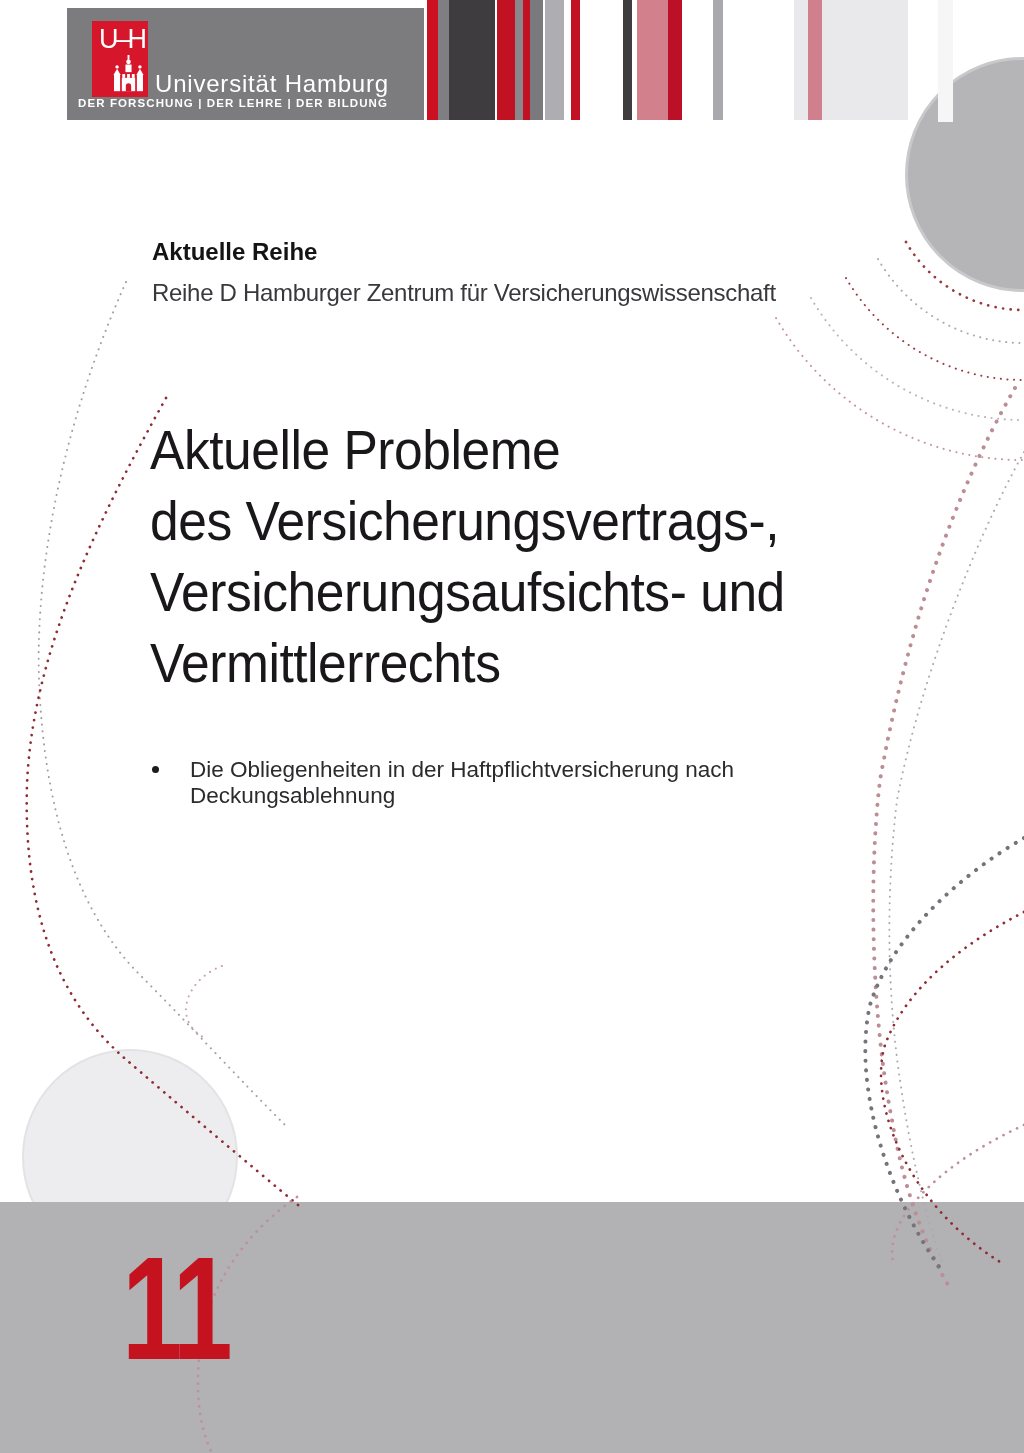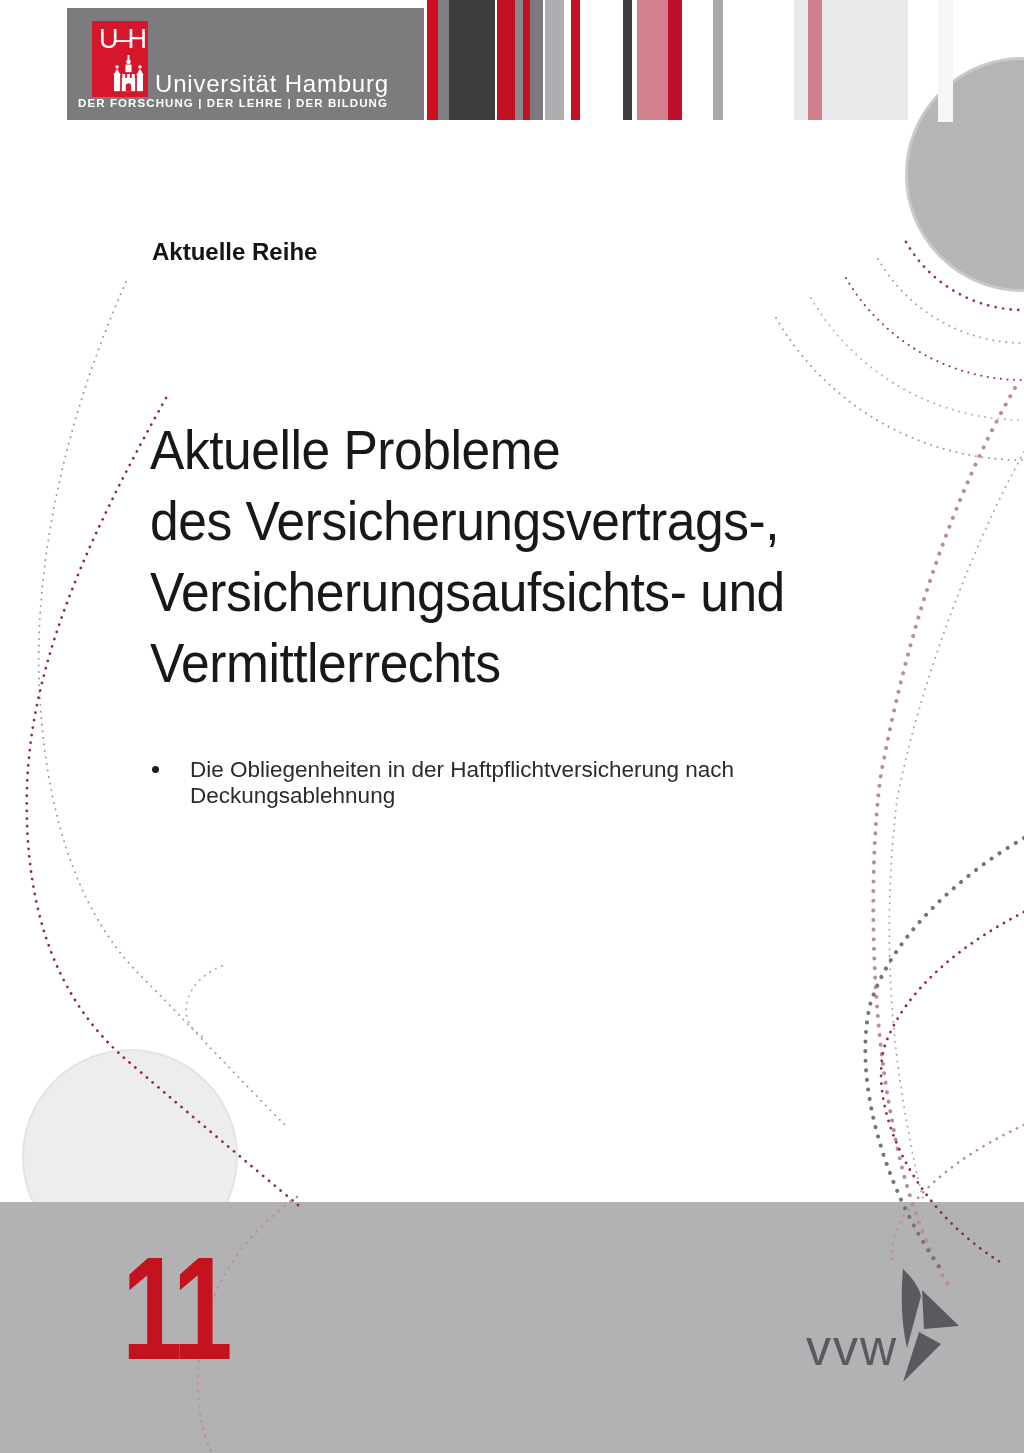--- a/index.html
+++ b/index.html
@@ -181,42 +181,33 @@
 
     <path class="dots-lg" stroke="#bd8d95" d="M 1015,388 C 950,500 905,640 880,780 C 868,880 872,1020 892,1120 C 904,1190 925,1245 948,1285"></path>
     <path class="dots-sm" stroke="#aaaaaf" d="M 1024,452 C 975,540 920,680 897,800 C 885,900 888,1000 900,1080 C 910,1150 925,1215 942,1262"></path>
     <path class="dots-lg" stroke="#74747a" d="M 1024,838 C 955,878 890,940 870,1005 C 852,1085 888,1195 940,1268"></path>
     <path class="dots-md" stroke="#8e2b33" d="M 1024,912 C 960,945 905,990 885,1045 C 868,1100 905,1205 1005,1265"></path>
     <path class="dots-md" stroke="#c08f97" d="M 1024,1125 C 975,1148 935,1175 908,1210 C 895,1228 890,1245 893,1262"></path>
   </svg>
 
   <div class="series">
     <div class="series-name">Aktuelle Reihe</div>
+    <div class="series-subline">Reihe D Hamburger Zentrum für Versicherungswissenschaft</div>
   </div>
 
   <div class="main-title">
     <div>Aktuelle Probleme</div>
     <div>des Versicherungsvertrags-,</div>
     <div>Versicherungsaufsichts- und</div>
     <div>Vermittlerrechts</div>
   </div>
 
   <ul class="topics">
     <li>
       <span class="dot"></span>
       <span class="topic-text">Die Obliegenheiten in der Haftpflichtversicherung nach Deckungsablehnung</span>
     </li>
   </ul>
 
   <div class="volume-number">11</div>
 
-  <div class="vvw-logo">
-    <span class="vvw-text">vvw</span>
-    <svg class="vvw-arrow-svg" viewBox="0 0 62 122">
-      <g fill="#5a595d">
-        <path d="M 5 6 Q 20 20 23 33 L 9 85 Q 1 50 5 6 Z"></path>
-        <polygon points="24,27 61,63 26,66"></polygon>
-        <polygon points="21,69 43,81 5,119"></polygon>
-      </g>
-    </svg>
-  </div>
 
 </div>
 
 </body></html>

